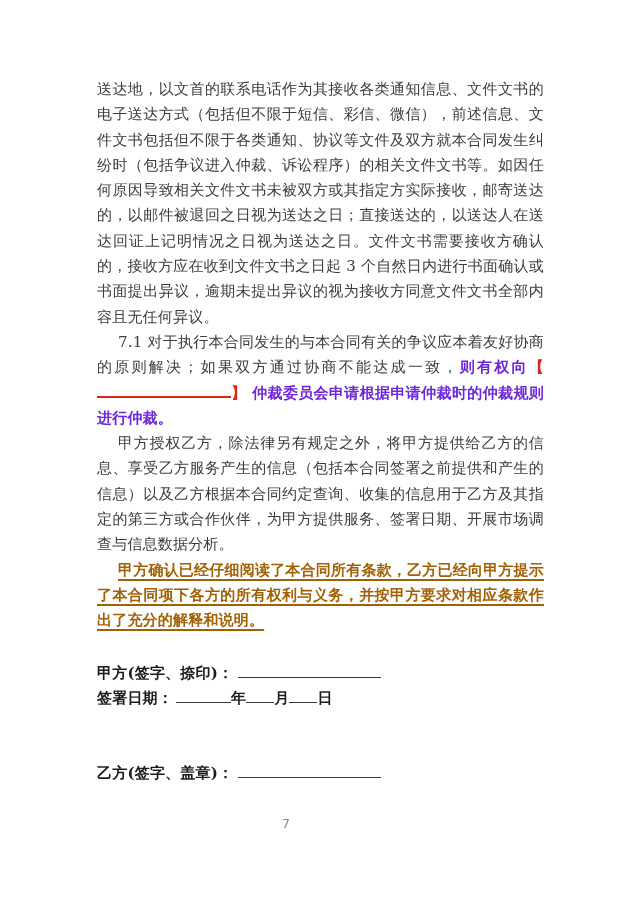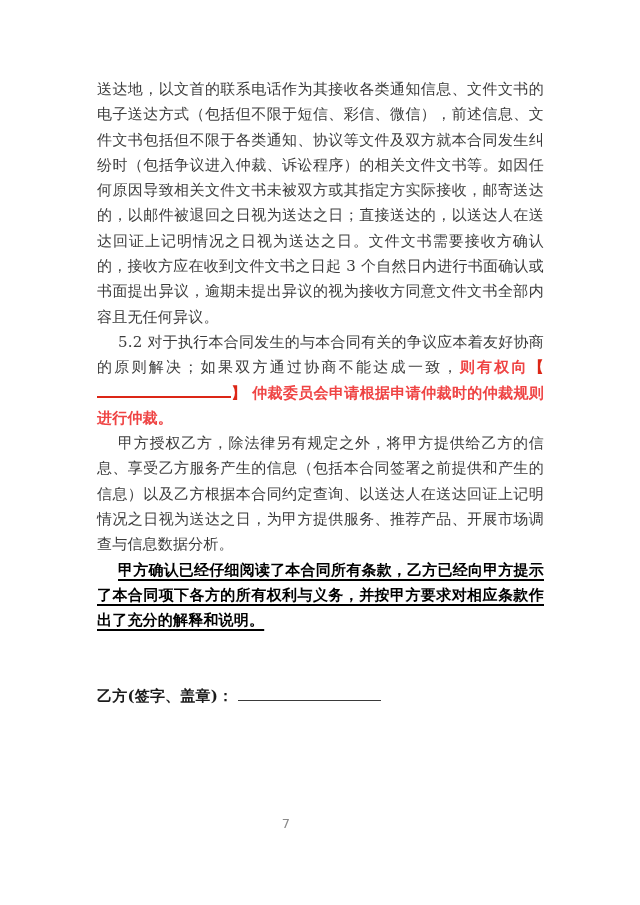--- a/index.html
+++ b/index.html
@@ -26,35 +26,35 @@
     text-align: justify;
     letter-spacing: 0.2px;
   }
   .content p {
     margin: 0;
     padding: 0;
   }
   .indent { text-indent: 21px; }
   .bold {
     font-weight: bold;
-    color: #ef4444;
+    color: #6d28d9;
   }
   .red {
     font-weight: bold;
   }
   .blank-red {
     display: inline-block;
     width: 134px;
     height: 14px;
     border-bottom: 2px solid;
     vertical-align: baseline;
   }
   .emph-para {
     font-weight: bold;
-    color: #000000;
+    color: #a16207;
   }
   .emph-para .u {
     text-decoration: underline;
     text-decoration-thickness: 1.5px;
     text-underline-offset: 4px;
   }
   .num-gap {
     display: inline-block;
     width: 15px;
   }
@@ -89,33 +89,41 @@
 <body>
 
 <div class="page">
   <div class="content">
 
     <p>
       <span>送达地，以文首的联系电话作为其接收各类通知信息、文件文书的电子送达方式（包括但不限于短信、彩信、微信），前述信息、文件文书包括但不限于各类通知、协议等文件及双方就本合同发生纠纷时（包括争议进入仲裁、诉讼程序）的相关文件文书等。如因任何原因导致相关文件文书未被双方或其指定方实际接收，邮寄送达的，以邮件被退回之日视为送达之日；直接送达的，以送达人在送达回证上记明情况之日视为送达之日。文件文书需要接收方确认的，接收方应在收到文件文书之日起 3 个自然日内进行书面确认或书面提出异议，逾期未提出异议的视为接收方同意文件文书全部内容且无任何异议。</span>
     </p>
 
     <p class="indent">
-      <span>5.2 对于执行本合同发生的与本合同有关的争议应本着友好协商的原则解决；如果双方通过协商不能达成一致，</span><span class="bold">则有权向</span><span class="red" style="color: rgb(220, 38, 22);">【</span><span class="blank-red" style="color: rgb(220, 38, 22); border-bottom-color: rgb(220, 38, 22);"></span><span class="red" style="color: rgb(220, 38, 22);">】</span><span class="bold"> 仲裁委员会申请根据申请仲裁时的仲裁规则进行仲裁。</span>
+      <span>7.1 对于执行本合同发生的与本合同有关的争议应本着友好协商的原则解决；如果双方通过协商不能达成一致，</span><span class="bold">则有权向</span><span class="red" style="color: rgb(220, 38, 22);">【</span><span class="blank-red" style="color: rgb(220, 38, 22); border-bottom-color: rgb(220, 38, 22);"></span><span class="red" style="color: rgb(220, 38, 22);">】</span><span class="bold"> 仲裁委员会申请根据申请仲裁时的仲裁规则进行仲裁。</span>
     </p>
 
 
 
     <p class="indent">
-      <span>甲方授权乙方，除法律另有规定之外，将甲方提供给乙方的信息、享受乙方服务产生的信息（包括本合同签署之前提供和产生的信息）以及乙方根据本合同约定查询、以送达人在送达回证上记明情况之日视为送达之日，为甲方提供服务、推荐产品、开展市场调查与信息数据分析。</span>
+      <span>甲方授权乙方，除法律另有规定之外，将甲方提供给乙方的信息、享受乙方服务产生的信息（包括本合同签署之前提供和产生的信息）以及乙方根据本合同约定查询、收集的信息用于乙方及其指定的第三方或合作伙伴，为甲方提供服务、签署日期、开展市场调查与信息数据分析。</span>
     </p>
 
     <p class="indent emph-para">
       <span class="u">甲方确认已经仔细阅读了本合同所有条款，乙方已经向甲方提示了本合同项下各方的所有权利与义务，并按甲方要求对相应条款作出了充分的解释和说明。</span>
     </p>
 
+    <div class="sig-block sig-block-a">
+      <div class="sig-row">
+        <span>甲方(签字、捺印)：</span><span class="blank blank-sign"></span>
+      </div>
+      <div class="sig-row">
+        <span>签署日期：</span><span class="blank blank-year"></span><span>年</span><span class="blank blank-md"></span><span>月</span><span class="blank blank-md"></span><span>日</span>
+      </div>
+    </div>
 
     <div class="sig-block sig-block-b">
       <div class="sig-row">
         <span>乙方(签字、盖章)：</span><span class="blank blank-sign"></span>
       </div>
 
     </div>
 
   </div>
 

